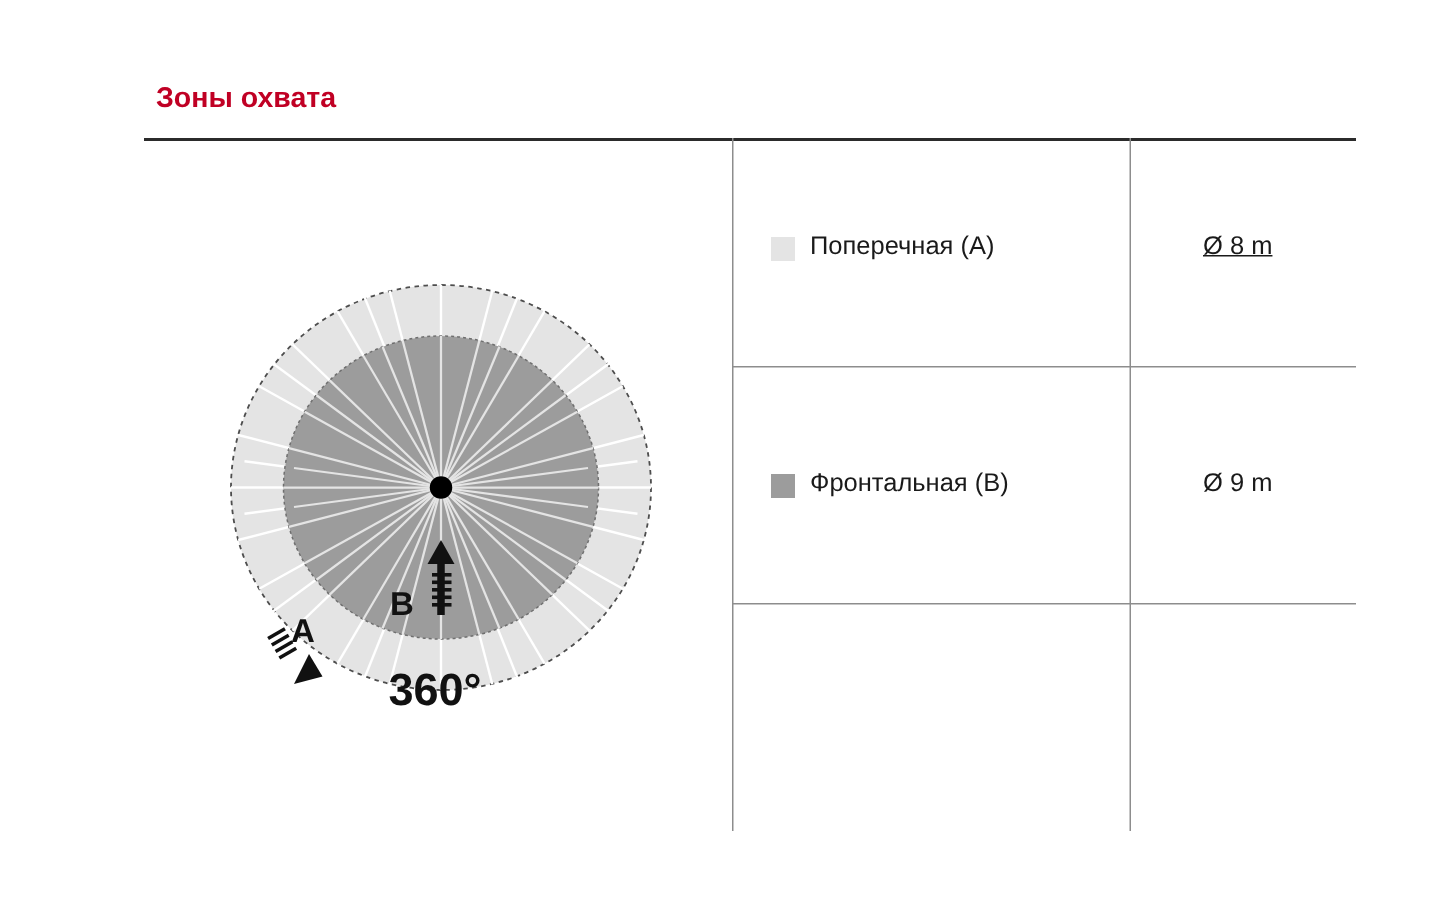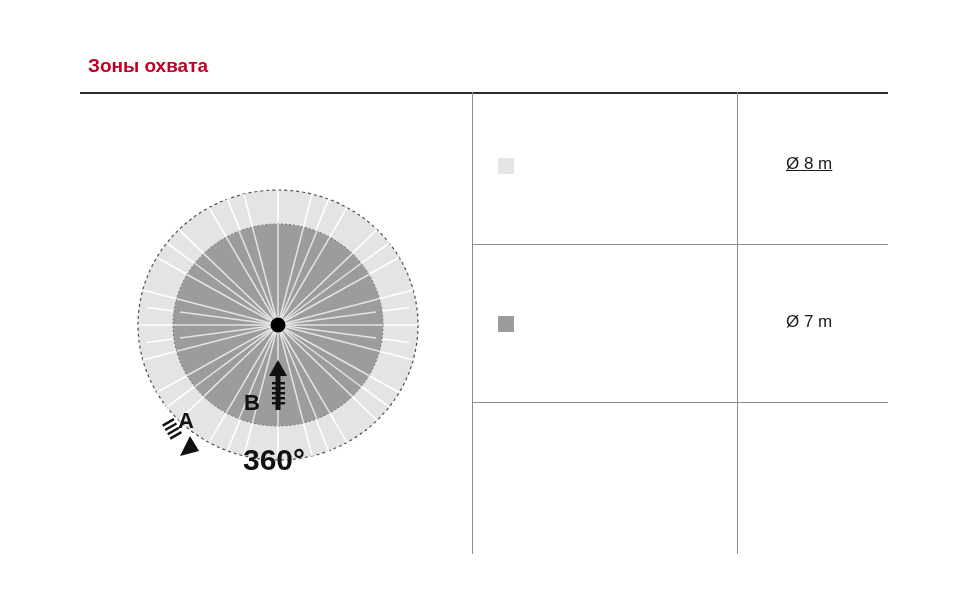--- a/index.html
+++ b/index.html
@@ -11,20 +11,21 @@
     width: 970px;
     height: 606px;
     font-family: "Liberation Sans", sans-serif;
     position: relative;
     overflow: hidden;
   }
 
   .page {
     position: absolute;
     inset: 0;
+    margin-left: 16px;
   }
 
   
   .heading {
     position: absolute;
     font-weight: bold;
     font-size: 19px;
     color: #c00024;
     white-space: nowrap;
   }
@@ -218,19 +219,21 @@
   </div>
 
   <div class="table-wrap">
     <div class="rule-top"></div>
     <div class="vline" id="vline-1"></div>
     <div class="vline" id="vline-2"></div>
     <div class="hline" id="hline-1"></div>
     <div class="hline" id="hline-2"></div>
 
     <div class="swatch" id="swatch-a" style="background: rgb(228, 228, 228);"></div>
+    <div class="cell-text" id="label-a">Поперечная (A)</div>
     <div class="cell-text" id="value-a">Ø 8 m</div>
 
     <div class="swatch" id="swatch-b" style="background: rgb(156, 156, 156);"></div>
-    <div class="cell-text" id="value-b">Ø 7 m</div>
+    <div class="cell-text" id="label-b">Фронтальная (B)</div>
+    <div class="cell-text" id="value-b">Ø 9 m</div>
   </div>
 
 </div>
 
 </body></html>

